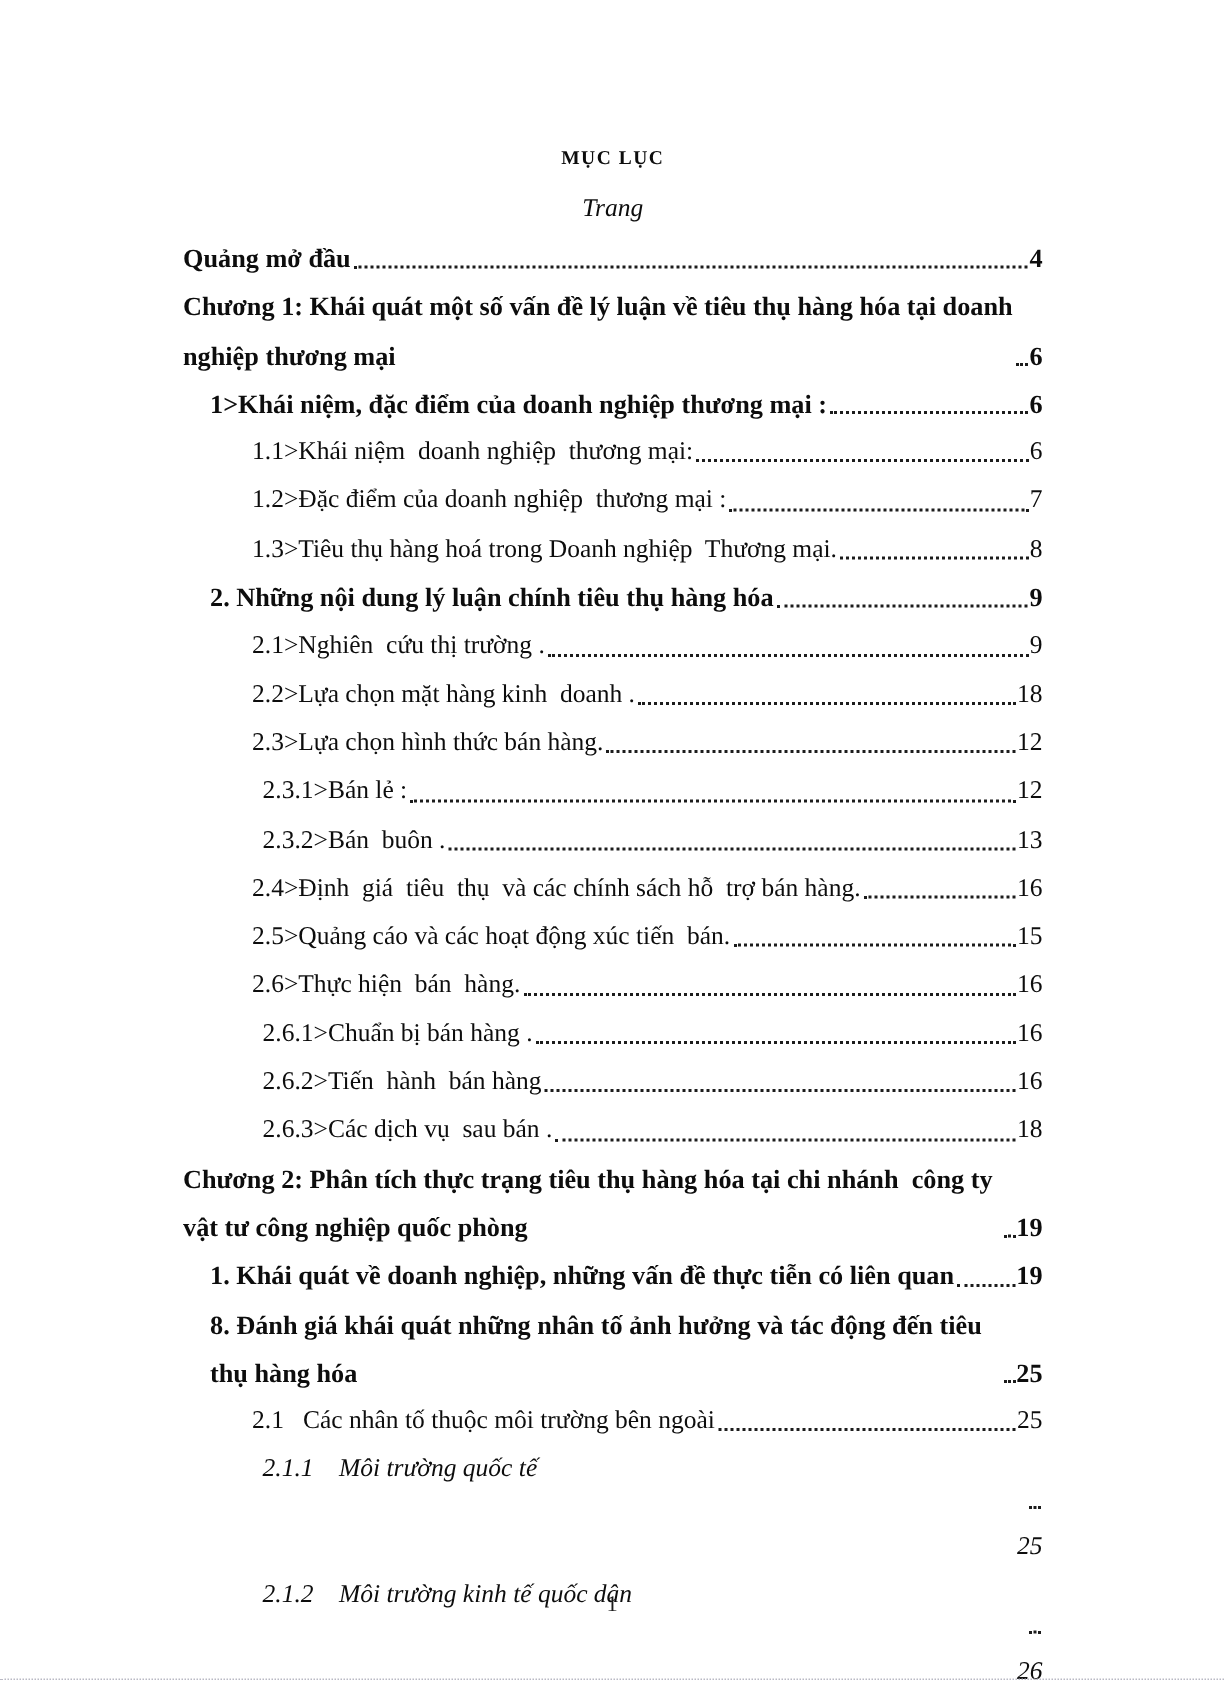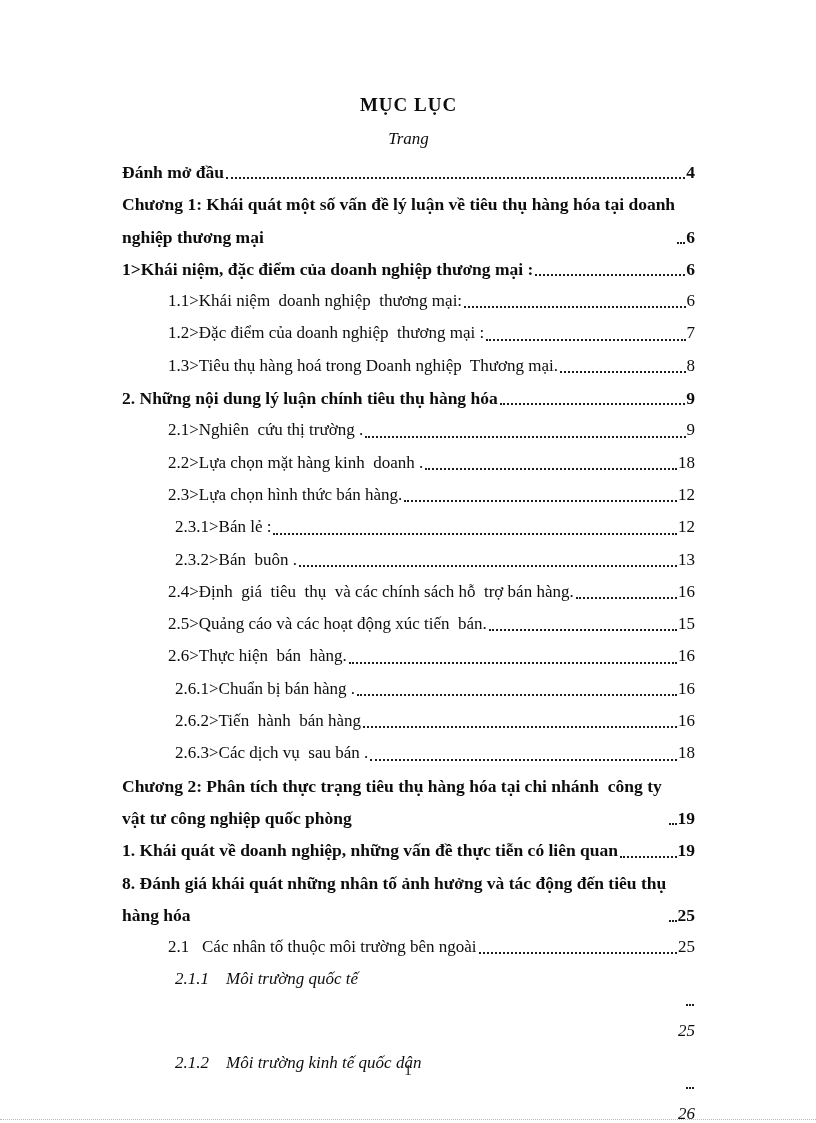--- a/index.html
+++ b/index.html
@@ -15,21 +15,21 @@
     background: #ffffff;
     font-family: "Liberation Serif", "DejaVu Serif", serif;
     color: #0d0d0d;
     box-sizing: border-box;
     padding: 93px 121px 0 122px;
     overflow: hidden;
   }
   .doc-title {
     text-align: center;
     font-weight: bold;
-    font-size: 19px;
+    font-size: 13px;
     letter-spacing: 1px;
     line-height: 24px;
   }
   .trang-label {
     text-align: center;
     font-style: italic;
     font-size: 17px;
     line-height: 32px;
     margin-top: 6px;
   }
@@ -38,21 +38,21 @@
   }
   .toc-row {
     display: flex;
     align-items: flex-start;
     font-size: 17px;
     line-height: 32.3px;
   }
   .toc-row.style-bold { font-weight: bold; font-size: 17.5px; }
   .toc-row.style-italic { font-style: italic; flex-direction: column; }
   .toc-row.indent-0 { margin-left: 0; }
-  .toc-row.indent-1 { }
+  .toc-row.indent-1 { margin-left: 18px; }
   .toc-row.indent-2 { margin-left: 46px; }
   .toc-row.indent-3 { margin-left: 53px; }
   .toc-label {
     white-space: pre-wrap;
     flex: 0 1 auto;
   }
   .toc-leader {
     flex: 1 1 8px;
     min-width: 8px;
     border-bottom: 2px dotted #1c1c1c;
@@ -83,21 +83,21 @@
 </style>
 </head>
 <body>
 
 <div class="page">
   <div class="doc-title">MỤC LỤC</div>
   <div class="trang-label">Trang</div>
 
   <div class="toc-list">
   <div class="toc-row indent-0 style-bold">
-    <span class="toc-label">Đánh mở đầu</span>
+    <span class="toc-label">Quảng mở đầu</span>
     <span class="toc-leader"></span>
     <span class="toc-page">4</span>
   </div>
 
   <div class="toc-row indent-0 style-bold">
     <span class="toc-label">Chương 1: Khái quát một số vấn đề lý luận về tiêu thụ hàng hóa tại doanh nghiệp thương mại</span>
     <span class="toc-leader"></span>
     <span class="toc-page">6</span>
   </div>
 

